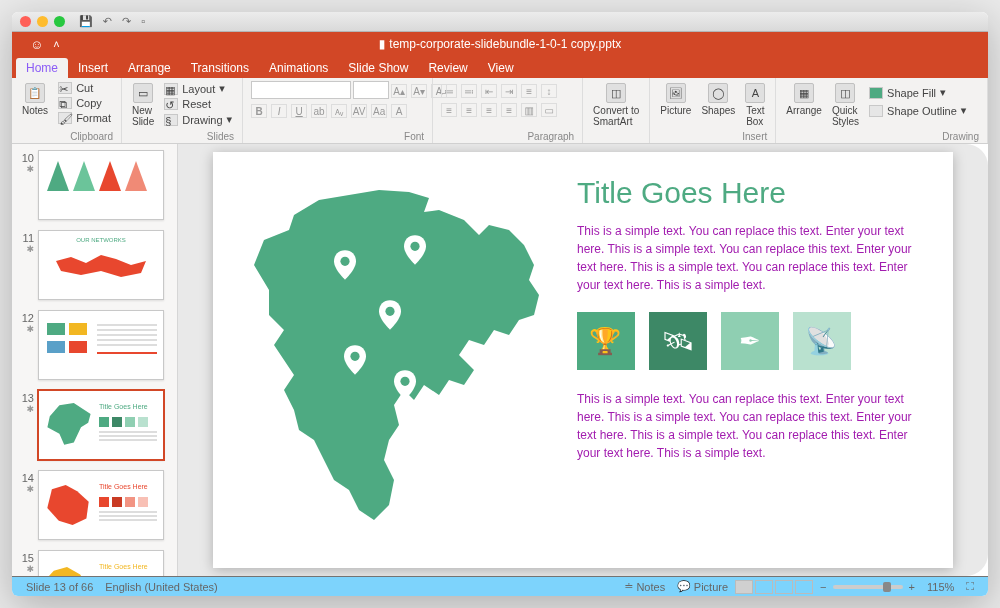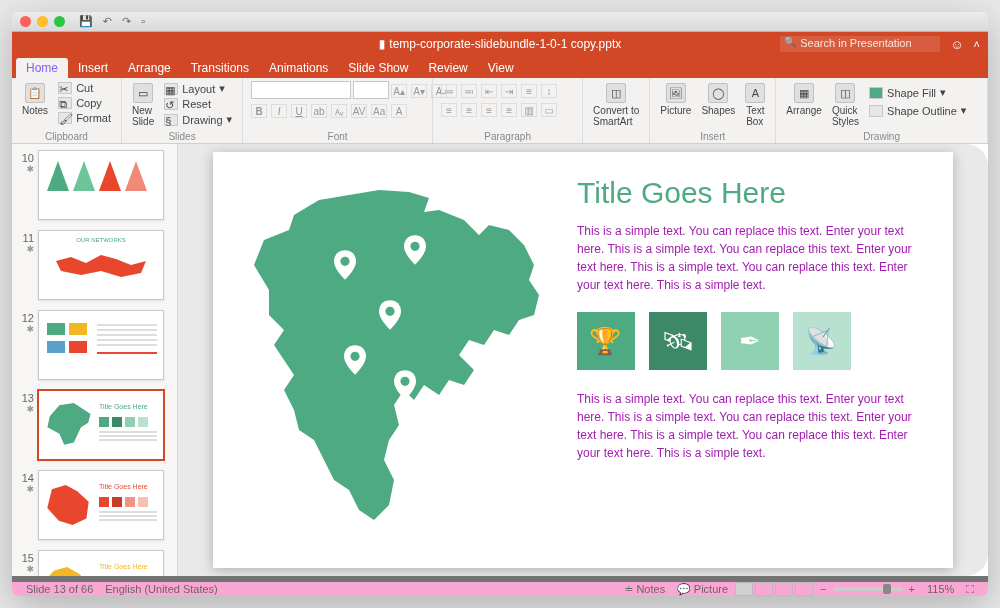--- a/index.html
+++ b/index.html
@@ -15,21 +15,21 @@
 .top-orange { height: 24px; background: #d24726; display: flex; align-items: center; color: #fff; font-size: 12px; padding: 0 8px; position: relative; }
 .docname { position: absolute; left: 50%; transform: translateX(-50%); display: flex; align-items: center; gap: 4px; font-size: 12px; }
 .search { margin-left: auto; background: rgba(255,255,255,0.12); border-radius: 3px; padding: 1px 8px 1px 20px; font-size: 11px; color: #fce6de; width: 160px; height: 16px; position: relative; }
 .search::before { content: "🔍"; position: absolute; left: 4px; top: 0; font-size: 10px; opacity: .8; }
 .user-icon { margin-left: 10px; font-size: 13px; }
 .tabs { height: 22px; background: #d24726; display: flex; align-items: flex-end; padding-left: 4px; }
 .tab { color: #fff; font-size: 12px; padding: 3px 10px 3px; cursor: pointer; }
 .tab.active { background: #f3f2f1; color: #8b5cf6; border-radius: 3px 3px 0 0; }
 .ribbon { height: 66px; background: #f3f2f1; border-bottom: 1px solid #d0d0d0; display: flex; font-size: 11px; color: #555; }
 .rgroup { border-right: 1px solid #ddd; padding: 3px 8px 1px; display: flex; flex-direction: column; justify-content: space-between; }
-.rgroup .lab { text-align: center; font-size: 10px; color: #888; }
+.rgroup .lab { text-align: right; font-size: 10px; color: #888; }
 .rgroup .controls { display: flex; gap: 6px; align-items: flex-start; }
 .vbtn { display: flex; flex-direction: column; align-items: center; gap: 2px; padding: 2px 2px; cursor: pointer; font-size: 10px; color: #444; }
 .vbtn .ic { width: 20px; height: 20px; background: #e0e0e0; border: 1px solid #c0c0c0; border-radius: 2px; display:flex; align-items:center; justify-content:center; font-size:11px; }
 .hbtn { display: flex; align-items: center; gap: 4px; font-size: 11px; color: #444; padding: 1px 2px; cursor: pointer; }
 .hbtn .sic { width: 14px; height: 12px; background: #e6e6e6; border: 1px solid #c8c8c8; }
 .fontcombo { width: 100px; height: 18px; border: 1px solid #c8c8c8; background: #fff; font-size: 10px; padding: 0 4px; color: #aaa; display:flex; align-items:center; }
 .sizecombo { width: 36px; height: 18px; border: 1px solid #c8c8c8; background: #fff; }
 .iconrow { display:flex; gap:4px; margin-top:3px; }
 .iconrow span { width:16px; height:14px; border:1px solid #ddd; display:inline-flex; align-items:center; justify-content:center; font-size:10px; color:#999; cursor:pointer; }
 .workspace { flex: 1; display: flex; min-height: 0; background: #e9e9e9; border-radius: 22px; }
@@ -40,21 +40,21 @@
 .thumb { width: 126px; height: 70px; background: #fff; border: 1px solid #c8c8c8; box-shadow: 0 1px 2px rgba(0,0,0,.1); position: relative; overflow:hidden; cursor:pointer; }
 .thumb.selected { outline: 2px solid #d24726; outline-offset: -1px; }
 .canvas { flex:1; display:flex; align-items:center; justify-content:center; padding: 14px 20px; overflow:auto; }
 .slide { width: 740px; height: 416px; background: #fff; box-shadow: 0 2px 12px rgba(0,0,0,.25); display:flex; padding: 18px 26px; }
 .slide-left { width: 320px; position: relative; }
 .slide-right { flex:1; padding-left: 18px; }
 .slide-title { font-size: 30px; color: #4eaa82; font-weight: 400; margin-top: 6px; margin-bottom: 12px; }
 .slide-text { font-size: 12px; color: #a21caf; line-height: 1.5; margin-bottom: 18px; }
 .iconboxes { display:flex; gap:14px; margin-bottom: 20px; }
 .ibox { width: 58px; height: 58px; display:flex; align-items:center; justify-content:center; color:#fff; font-size:26px; }
-.statusbar { height: 20px; background: #f9a8d4; border-top: 6px solid #737373; display:flex; align-items:center; font-size:11px; color:#666; padding: 0 8px; }
+.statusbar { height: 20px; background: #7dd3fc; border-top: 1px solid #737373; display:flex; align-items:center; font-size:11px; color:#666; padding: 0 8px; }
 .statusbar .sp { flex:1; }
 .sbtn { padding: 0 6px; cursor:pointer; display:flex; align-items:center; gap:3px; }
 .viewbtn { width:18px; height:14px; border:1px solid #bbb; margin:0 1px; cursor:pointer; display:inline-block; }
 
 
 .mini-na { position:absolute; left:6px; top:12px; width:48px; height:44px; background:#4eaa82; clip-path: polygon(10% 30%, 30% 5%, 60% 0%, 95% 25%, 90% 45%, 75% 55%, 60% 90%, 40% 95%, 30% 70%, 5% 55%); }
 .mini-au { position:absolute; left:6px; top:14px; width:46px; height:42px; background:#e8472e; clip-path: polygon(15% 10%, 45% 0%, 70% 15%, 95% 40%, 90% 80%, 60% 95%, 30% 85%, 5% 55%); }
 .mini-eu { position:absolute; left:6px; top:16px; width:44px; height:38px; background:#f2b722; clip-path: polygon(20% 10%, 50% 0%, 80% 20%, 95% 50%, 75% 85%, 40% 95%, 10% 70%, 0% 35%); }
 .mini-title { position:absolute; left:60px; top:12px; font-size:7px; color:#4eaa82; }
 .mini-title.r { color:#e8472e; }
@@ -84,21 +84,20 @@
       <span>↷</span>
       <span>▫</span>
     </div>
   </div>
 
   <div class="top-orange">
     <div class="docname">
       <span>▮</span>
       <span>temp-corporate-slidebundle-1-0-1 copy.pptx</span>
     </div>
-    <div class="search">Search in Presentation</div>
     <div class="user-icon">☺</div>
     <div class="user-icon" style="font-size:11px;">˄</div>
   </div>
 
   <div class="tabs">
     <div class="tab active">Home</div>
     <div class="tab">Insert</div>
     <div class="tab">Arrange</div>
     <div class="tab">Transitions</div>
     <div class="tab">Animations</div>

